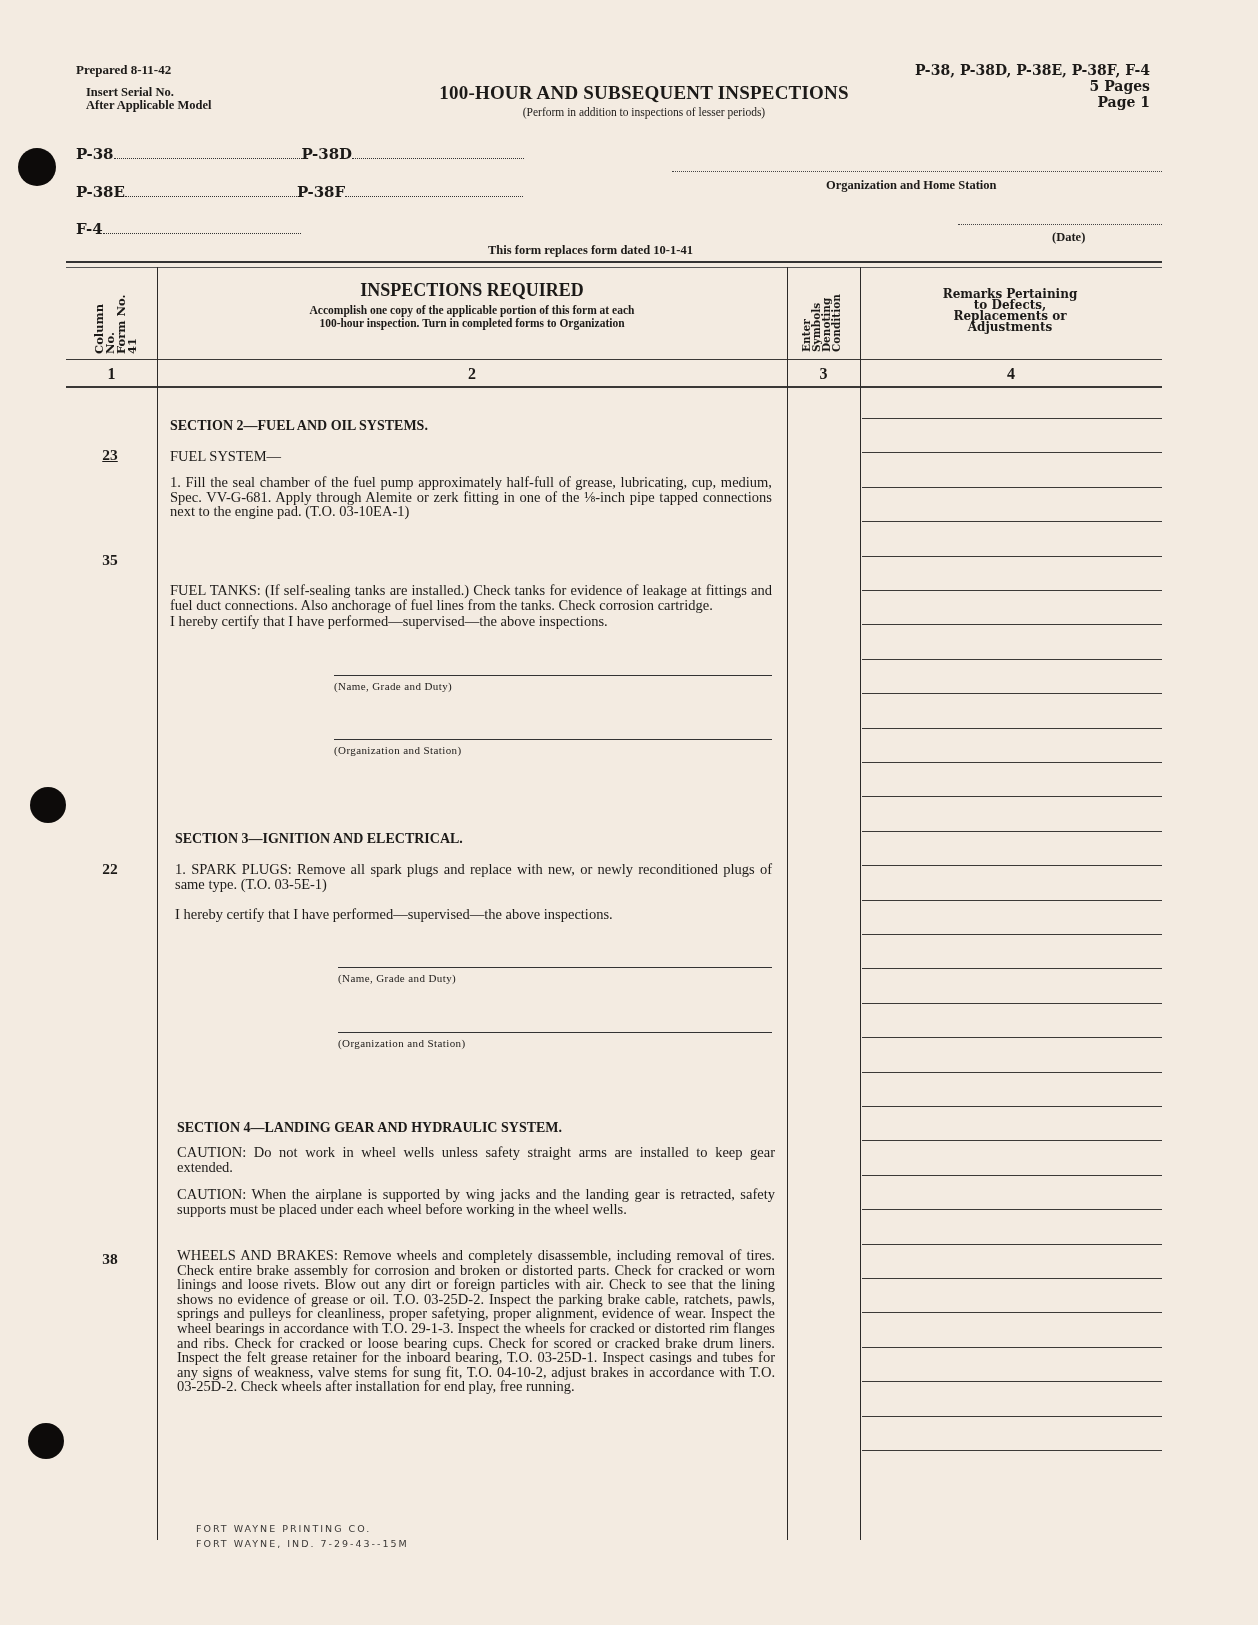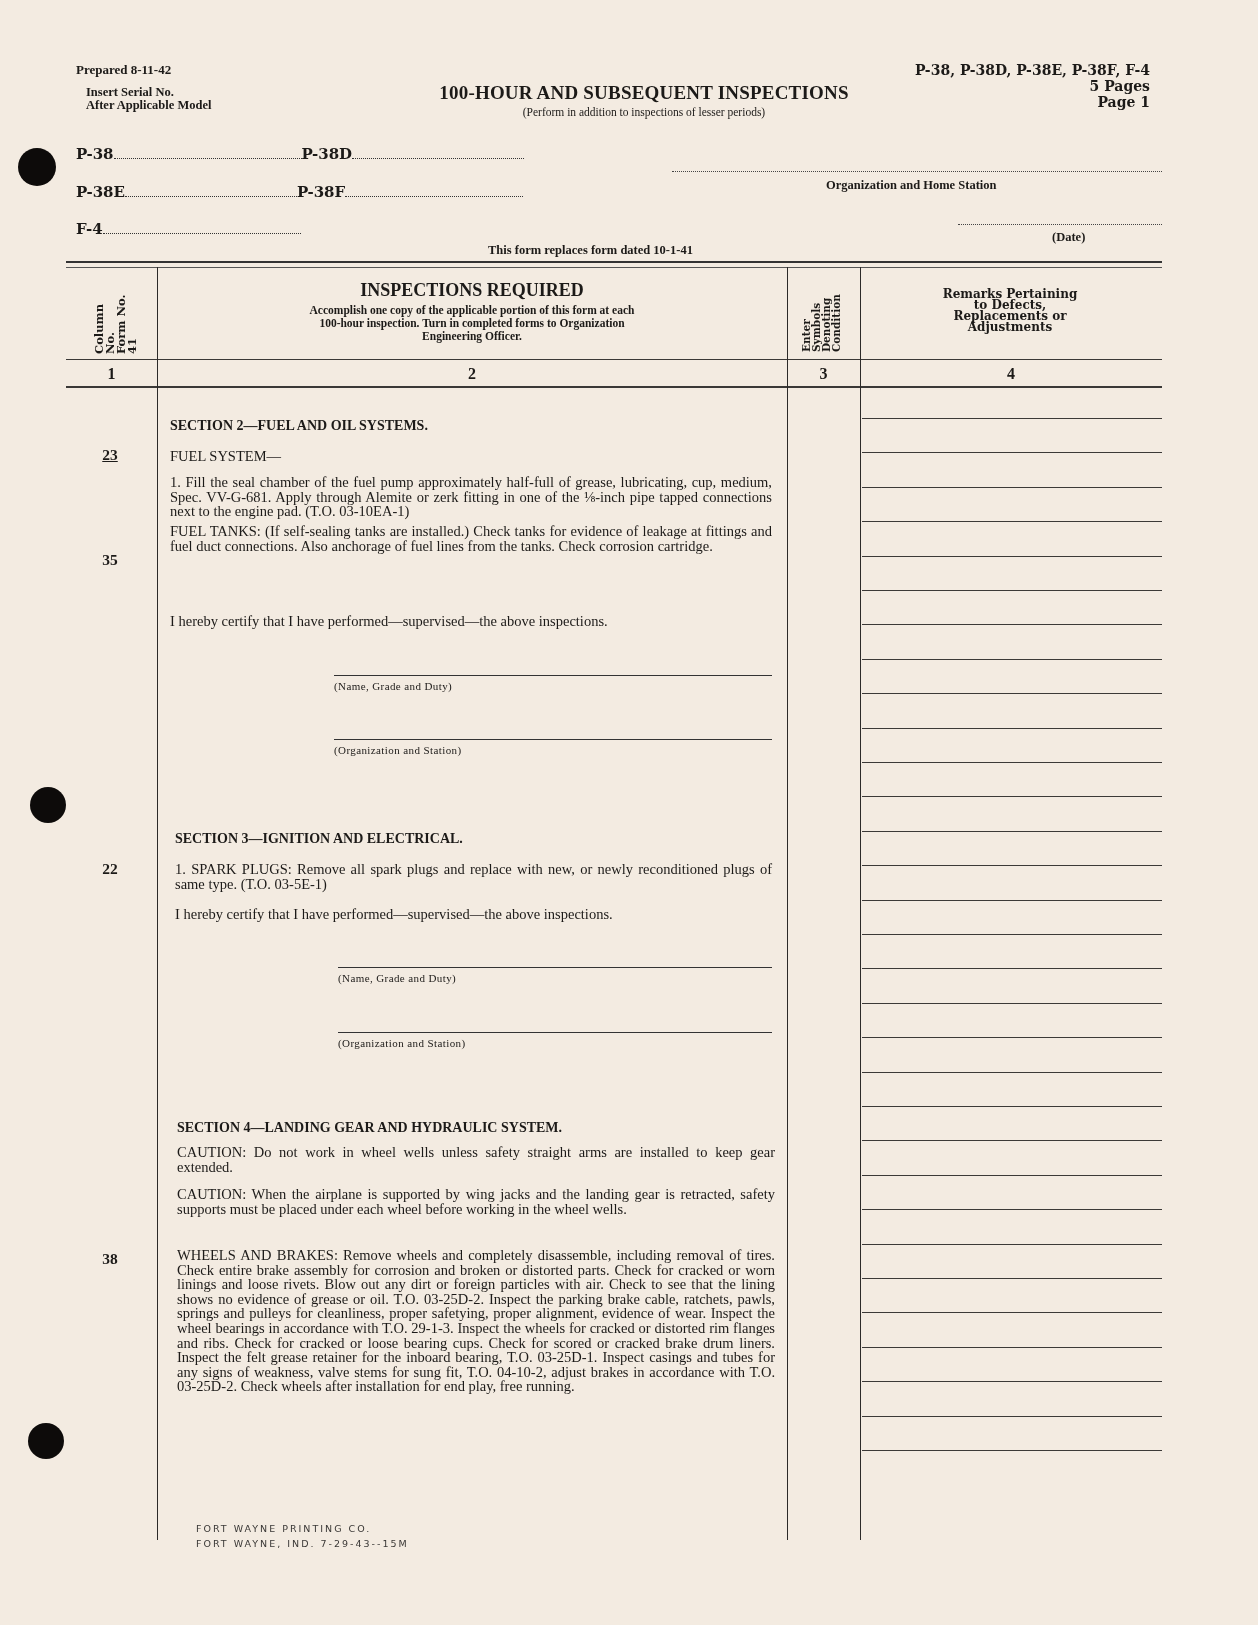--- a/index.html
+++ b/index.html
@@ -104,21 +104,20 @@
 <div class="abs vline" style="left:860px; top:267px; height:1273px;"></div>
 
 <div class="abs vert-text" style="left:94px; top:282px; height:72px;">
   <span>Column No.</span><br>
   <span>Form No. 41</span>
 </div>
 <div class="abs ir-title">INSPECTIONS REQUIRED</div>
 <div class="abs ir-desc">
   <div>Accomplish one copy of the applicable portion of this form at each</div>
   <div>100-hour inspection. Turn in completed forms to Organization</div>
-  <div>Engineering Officer.</div>
 </div>
 <div class="abs vert-text" style="left:801px; top:280px; height:72px; font-size:10.5px; line-height:10px;">
   <span>Enter</span><br>
   <span>Symbols</span><br>
   <span>Denoting</span><br>
   <span>Condition</span>
 </div>
 <div class="abs remarks-head">
   <div>Remarks Pertaining</div>
   <div>to Defects,</div>
@@ -129,21 +128,21 @@
 <div class="abs colnum" style="left:66px; width:91px;">1</div>
 <div class="abs colnum" style="left:157px; width:630px;">2</div>
 <div class="abs colnum" style="left:787px; width:73px;">3</div>
 <div class="abs colnum" style="left:860px; width:302px;">4</div>
 
 <div class="abs section-head" style="left:170px; top:418px;">SECTION 2—FUEL AND OIL SYSTEMS.</div>
 <div class="abs rownum" style="top:446px;text-decoration:underline;">23</div>
 <div class="abs body-text" style="left:170px; top:449px;">FUEL SYSTEM—</div>
 <div class="abs body-text" style="left:170px; top:475px; width:602px;">1.  Fill the seal chamber of the fuel pump approximately half-full of grease, lubricating, cup, medium, Spec. VV-G-681. Apply through Alemite or zerk fitting in one of the ⅛-inch pipe tapped connections next to the engine pad. (T.O. 03-10EA-1)</div>
 <div class="abs rownum" style="top:551px;">35</div>
-<div class="abs body-text" style="left:170px; top:524px; width:602px;">FUEL TANKS: (If self-sealing tanks are installed.) Check tanks for evidence of leakage at fittings and fuel duct connections. Also anchorage of fuel lines from the tanks. Check corrosion cartridge.</div>
+<div class="abs body-text" style="left:170px; top:583px; width:602px;">FUEL TANKS: (If self-sealing tanks are installed.) Check tanks for evidence of leakage at fittings and fuel duct connections. Also anchorage of fuel lines from the tanks. Check corrosion cartridge.</div>
 <div class="abs body-text" style="left:170px; top:614px; width:602px;">I hereby certify that I have performed—supervised—the above inspections.</div>
 <div class="abs sig-line" style="left:334px; width:438px; top:675px;"></div>
 <div class="abs sig-label" style="left:334px; width:438px; top:680px;">(Name, Grade and Duty)</div>
 <div class="abs sig-line" style="left:334px; width:438px; top:739px;"></div>
 <div class="abs sig-label" style="left:334px; width:438px; top:744px;">(Organization and Station)</div>
 
 <div class="abs section-head" style="left:175px; top:831px;">SECTION 3—IGNITION AND ELECTRICAL.</div>
 <div class="abs rownum" style="top:860px;">22</div>
 <div class="abs body-text" style="left:175px; top:862px; width:597px;">1.  SPARK PLUGS: Remove all spark plugs and replace with new, or newly reconditioned plugs of same type. (T.O. 03-5E-1)</div>
 <div class="abs body-text" style="left:175px; top:907px; width:597px;">I hereby certify that I have performed—supervised—the above inspections.</div>

